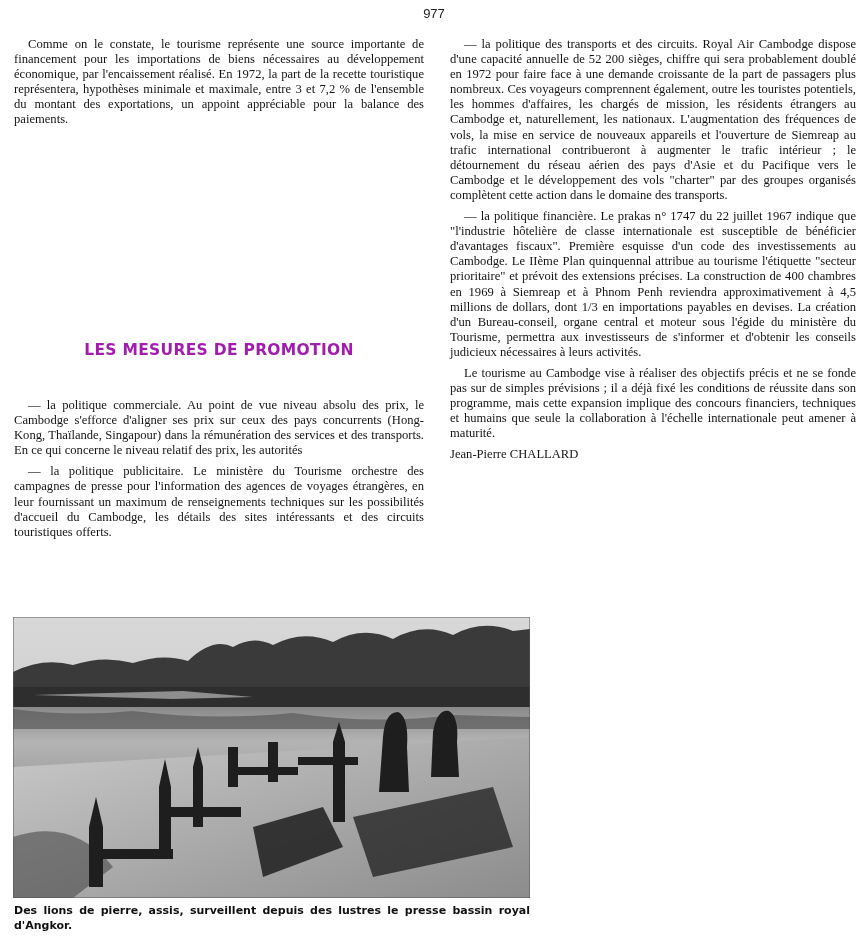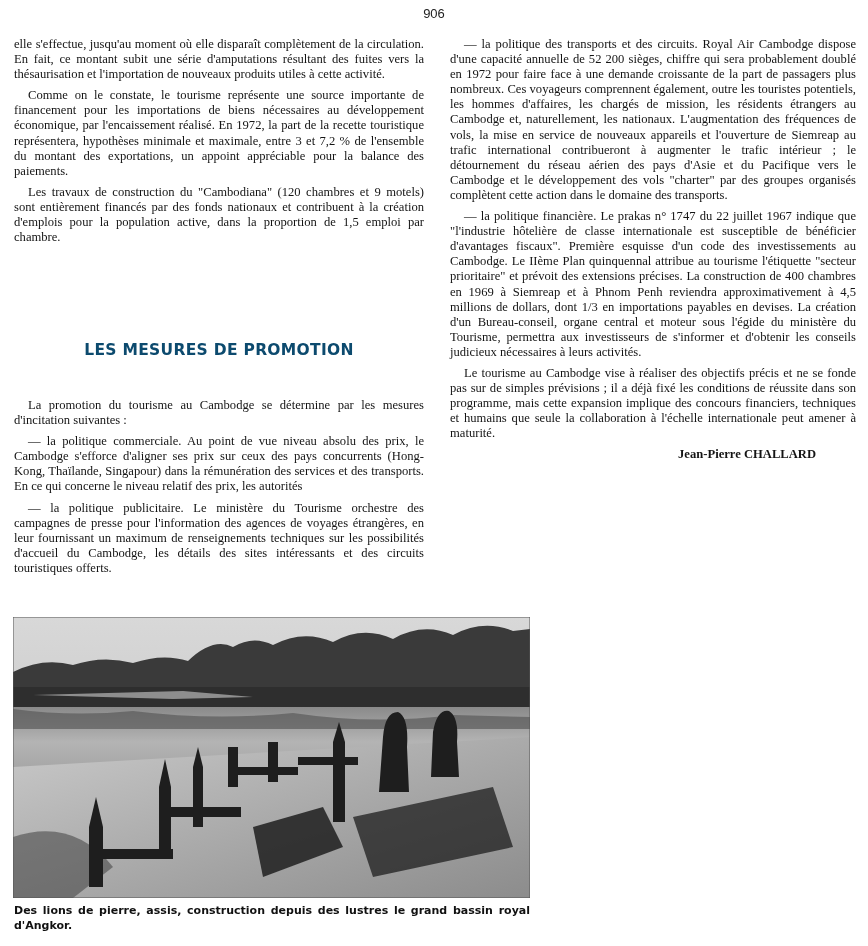--- a/index.html
+++ b/index.html
@@ -7,42 +7,39 @@
   .page-num { position: absolute; left: 0; width: 868px; top: 6px; text-align: center;
     font-family: "Liberation Sans", sans-serif; font-size: 13px; color: #222; }
   .col { position: absolute; font-family: "Liberation Serif", serif; font-size: 12.6px;
     line-height: 15.1px; text-align: justify; }
   .col p { margin: 0 0 6px 0; text-indent: 14px; }
   .col p.noindent { text-indent: 0; }
   .col-left-top { left: 14px; top: 37px; width: 410px; }
   .col-left-mid { left: 14px; top: 398px; width: 410px; }
   .col-right { left: 450px; top: 37px; width: 406px; }
   .heading { position: absolute; left: 14px; width: 410px; top: 341px; text-align: center;
-    font-family: "DejaVu Sans", sans-serif; font-weight: bold; font-size: 15.5px; letter-spacing: 0.3px; color: #0c4a6e; }
-  .signature { text-align: right; font-weight: bold; margin-top: 10px; padding-right: 40px; text-indent: 0 !important; }
+    font-family: "DejaVu Sans", sans-serif; font-weight: bold; font-size: 15.5px; letter-spacing: 0.3px; color: #a21caf; }
+  .signature { font-weight: normal; margin-top: 10px; padding-right: 40px; text-indent: 0 !important; }
   .photo { position: absolute; left: 13px; top: 617px; width: 517px; height: 281px; overflow: hidden; background: #9a9a9a; }
   .caption { position: absolute; left: 14px; top: 903px; width: 516px;
     font-family: "DejaVu Sans", sans-serif; font-weight: bold; font-size: 11px; line-height: 15px;
     text-align: justify; text-align-last: left; color: #111; }
 </style>
 </head>
 <body>
 
-<div class="page-num">906</div>
+<div class="page-num">977</div>
 
 <div class="col col-left-top">
-  <p class="noindent">elle s'effectue, jusqu'au moment où elle disparaît complètement de la circulation. En fait, ce montant subit une série d'amputations résultant des fuites vers la thésaurisation et l'importation de nouveaux produits utiles à cette activité.</p>
   <p>Comme on le constate, le tourisme représente une source importante de financement pour les importations de biens nécessaires au développement économique, par l'encaissement réalisé. En 1972, la part de la recette touristique représentera, hypothèses minimale et maximale, entre 3 et 7,2 % de l'ensemble du montant des exportations, un appoint appréciable pour la balance des paiements.</p>
-  <p>Les travaux de construction du "Cambodiana" (120 chambres et 9 motels) sont entièrement financés par des fonds nationaux et contribuent à la création d'emplois pour la population active, dans la proportion de 1,5 emploi par chambre.</p>
 </div>
 
 <div class="heading">LES MESURES DE PROMOTION</div>
 
 <div class="col col-left-mid">
-  <p>La promotion du tourisme au Cambodge se détermine par les mesures d'incitation suivantes :</p>
   <p>— la politique commerciale. Au point de vue niveau absolu des prix, le Cambodge s'efforce d'aligner ses prix sur ceux des pays concurrents (Hong-Kong, Thaïlande, Singapour) dans la rémunération des services et des transports. En ce qui concerne le niveau relatif des prix, les autorités</p>
   <p>— la politique publicitaire. Le ministère du Tourisme orchestre des campagnes de presse pour l'information des agences de voyages étrangères, en leur fournissant un maximum de renseignements techniques sur les possibilités d'accueil du Cambodge, les détails des sites intéressants et des circuits touristiques offerts.</p>
 </div>
 
 <div class="col col-right">
   <p>— la politique des transports et des circuits. Royal Air Cambodge dispose d'une capacité annuelle de 52 200 sièges, chiffre qui sera probablement doublé en 1972 pour faire face à une demande croissante de la part de passagers plus nombreux. Ces voyageurs comprennent également, outre les touristes potentiels, les hommes d'affaires, les chargés de mission, les résidents étrangers au Cambodge et, naturellement, les nationaux. L'augmentation des fréquences de vols, la mise en service de nouveaux appareils et l'ouverture de Siemreap au trafic international contribueront à augmenter le trafic intérieur ; le détournement du réseau aérien des pays d'Asie et du Pacifique vers le Cambodge et le développement des vols "charter" par des groupes organisés complètent cette action dans le domaine des transports.</p>
   <p>— la politique financière. Le prakas n° 1747 du 22 juillet 1967 indique que "l'industrie hôtelière de classe internationale est susceptible de bénéficier d'avantages fiscaux". Première esquisse d'un code des investissements au Cambodge. Le IIème Plan quinquennal attribue au tourisme l'étiquette "secteur prioritaire" et prévoit des extensions précises. La construction de 400 chambres en 1969 à Siemreap et à Phnom Penh reviendra approximativement à 4,5 millions de dollars, dont 1/3 en importations payables en devises. La création d'un Bureau-conseil, organe central et moteur sous l'égide du ministère du Tourisme, permettra aux investisseurs de s'informer et d'obtenir les conseils judicieux nécessaires à leurs activités.</p>
   <p>Le tourisme au Cambodge vise à réaliser des objectifs précis et ne se fonde pas sur de simples prévisions ; il a déjà fixé les conditions de réussite dans son programme, mais cette expansion implique des concours financiers, techniques et humains que seule la collaboration à l'échelle internationale peut amener à maturité.</p>
   <p class="signature">Jean-Pierre CHALLARD</p>
 </div>
@@ -93,13 +90,13 @@
       <path d="M320 125 L326 105 L332 125 Z"></path>
       <path d="M370 120 Q372 95 385 95 Q396 100 394 130 L396 175 L366 175 Z"></path>
       <path d="M420 115 Q424 92 436 94 Q446 100 444 125 L446 160 L418 160 Z"></path>
       <path d="M240 210 L310 190 L330 230 L250 260 Z" opacity="0.85"></path>
       <path d="M340 200 L480 170 L500 230 L360 260 Z" opacity="0.75"></path>
     </g>
     <rect x="0" y="0" width="517" height="281" fill="none" stroke="#555" stroke-width="1"></rect>
   </svg>
 </div>
 
-<div class="caption">Des lions de pierre, assis, construction depuis des lustres le grand bassin royal d'Angkor.</div>
+<div class="caption">Des lions de pierre, assis, surveillent depuis des lustres le presse bassin royal d'Angkor.</div>
 
 </body></html>

